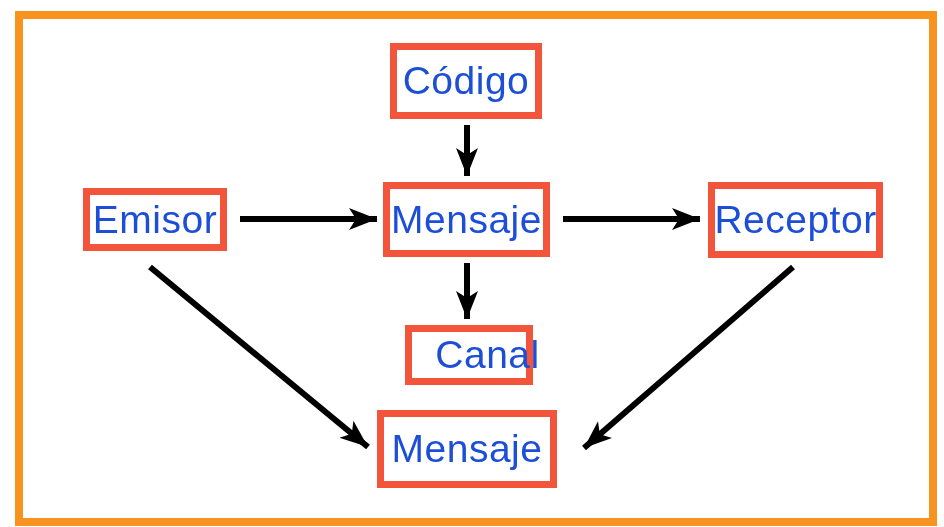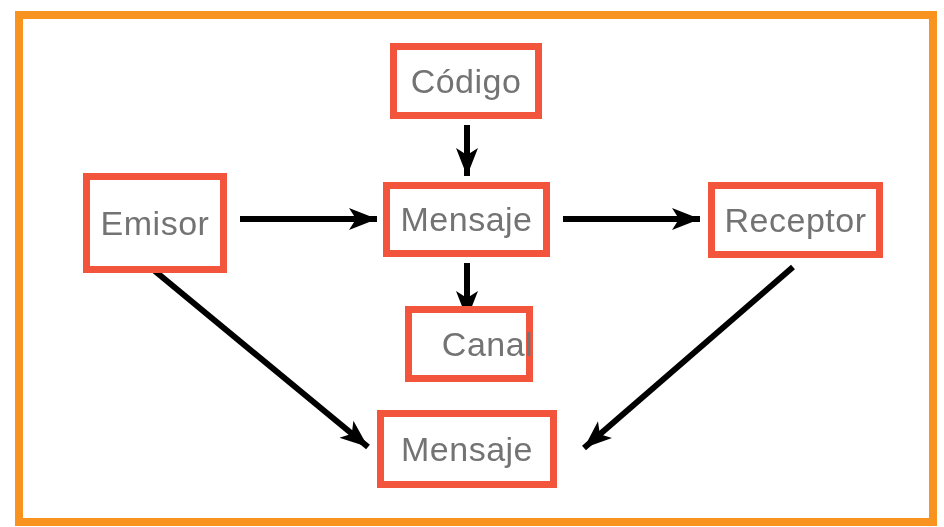--- a/index.html
+++ b/index.html
@@ -32,29 +32,29 @@
     height: 527px;
   }
   .node {
     position: absolute;
     box-sizing: border-box;
     border: 7px solid #F3543C;
     background: #ffffff;
     display: flex;
     align-items: center;
     justify-content: center;
-    font-size: 34px;
-    color: #737373;
+    font-size: 39px;
+    color: #1d4ed8;
     letter-spacing: 0.5px;
   }
   .node-codigo   { left: 390px; top: 43px;  width: 152px; height: 76px; }
-  .node-emisor   { left: 83px;  top: 173px; width: 144px; height: 100px; }
+  .node-emisor   { left: 83px;  top: 188px; width: 144px; height: 63px; }
   .node-mensaje  { left: 383px; top: 182px; width: 167px; height: 75px; }
   .node-receptor { left: 708px; top: 182px; width: 175px; height: 76px; }
-  .node-canal    { left: 405px; top: 306px; width: 128px; height: 76px; padding-left: 37px; }
+  .node-canal    { left: 405px; top: 325px; width: 128px; height: 60px; padding-left: 37px; }
   .node-contexto { left: 377px; top: 410px; width: 180px; height: 78px; }
 </style>
 </head>
 <body>
 
 <div class="canvas">
 
   <div class="frame"></div>
 
   <svg class="arrows" width="944" height="527" viewBox="0 0 944 527" xmlns="http://www.w3.org/2000/svg">

